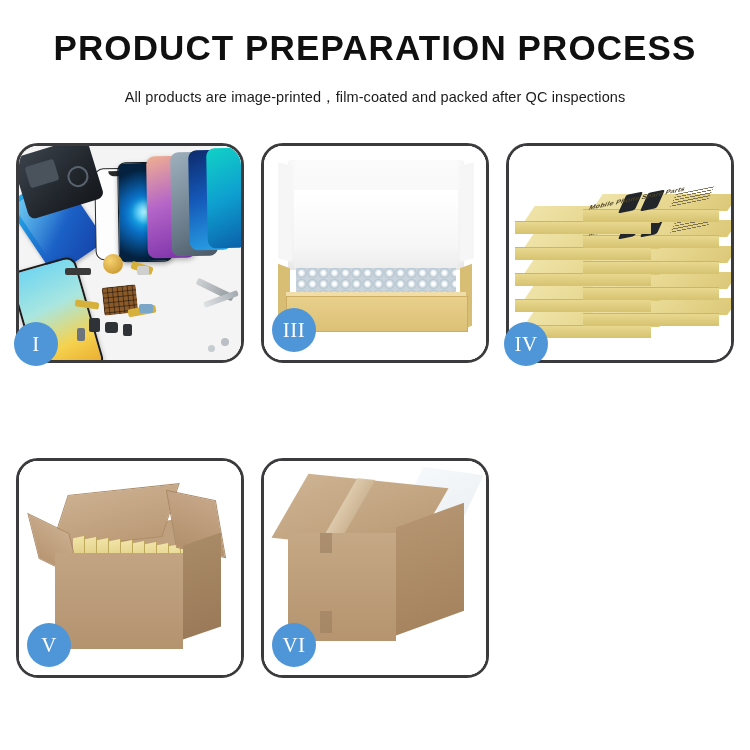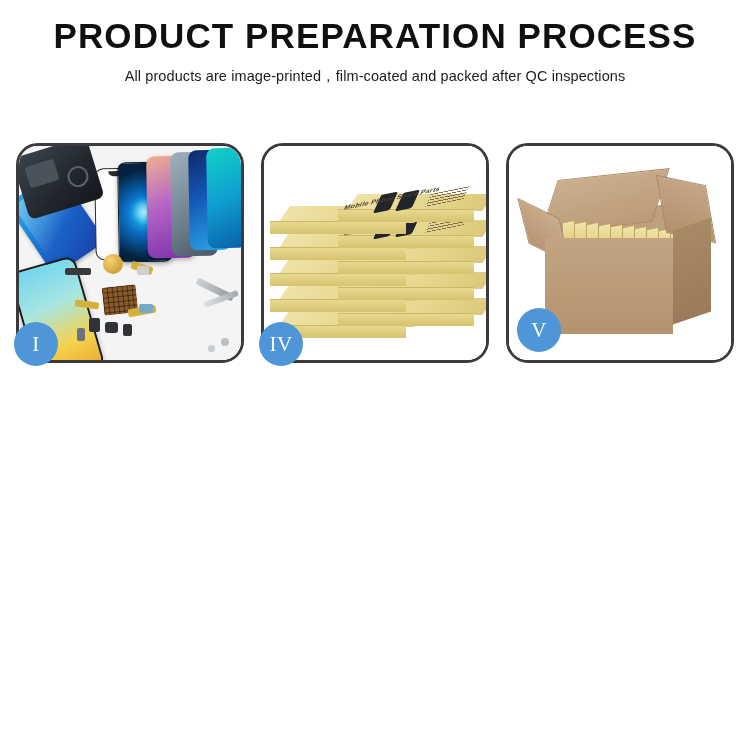--- a/index.html
+++ b/index.html
@@ -6,26 +6,26 @@
   body{
     width:750px;height:750px;background:#ffffff;overflow:hidden;
     font-family:"Liberation Sans","DejaVu Sans",sans-serif;
     -webkit-font-smoothing:antialiased;
   }
   .page{position:relative;width:750px;height:750px;}
 
   
   .header{position:absolute;top:0;left:0;width:750px;text-align:center;}
   .title{
-    margin:0;padding-top:16px;
+    margin:0;padding-top:28px;
     font-size:35px;line-height:40px;font-weight:700;color:#101010;
     letter-spacing:1.1px;white-space:nowrap;
   }
   .subtitle{
-    margin:0;padding-top:11px;
+    margin:9px;padding-top:11px;
     font-size:14.5px;line-height:18px;font-weight:400;color:#1b1b1b;
     letter-spacing:.1px;white-space:nowrap;
   }
 
   
   .grid{
     position:absolute;top:143px;left:16px;
     width:718px;height:535px;
     display:grid;
     grid-template-columns:repeat(3,228px);
@@ -359,20 +359,34 @@
           <div class="tweezer"></div>
           <div class="tweezer2"></div>
           <div class="screw"></div>
           <div class="screw2"></div>
         </div>
       </div>
       <div class="badge">I</div>
     </div>
 
 
+    <div class="panel">
+      <div class="panel-clip">
+        <div class="scene3">
+          <div class="box3-lid"></div>
+          <div class="box3-foam"></div>
+          <div class="box3-bubbles"></div>
+          <div class="box3-left"></div>
+          <div class="box3-right"></div>
+          <div class="box3-rim"></div>
+          <div class="box3-front"></div>
+        </div>
+      </div>
+      <div class="badge inner">III</div>
+    </div>
 
     <div class="panel">
       <div class="panel-clip">
         <div class="scene4">
           <div class="stackwrap">
             <div class="sbox sb2">
                 <div class="top"></div>
                 <div class="front"></div>
               </div>
             <div class="sbox sbR sbr1">
@@ -444,15 +458,29 @@
           </div>
           <div class="c5-flap-right"></div>
           <div class="c5-flap-left"></div>
           <div class="c5-side"></div>
           <div class="c5-body"></div>
         </div>
       </div>
       <div class="badge inner">V</div>
     </div>
 
+    <div class="panel">
+      <div class="panel-clip">
+        <div class="scene6">
+          <div class="c6-wrap"></div>
+          <div class="c6-top"></div>
+          <div class="c6-tape"></div>
+          <div class="c6-side"></div>
+          <div class="c6-front"></div>
+          <div class="c6-seam"></div>
+          <div class="c6-seam2"></div>
+        </div>
+      </div>
+      <div class="badge inner">VI</div>
+    </div>
 
   </div>
 </div>
 
 </body></html>

